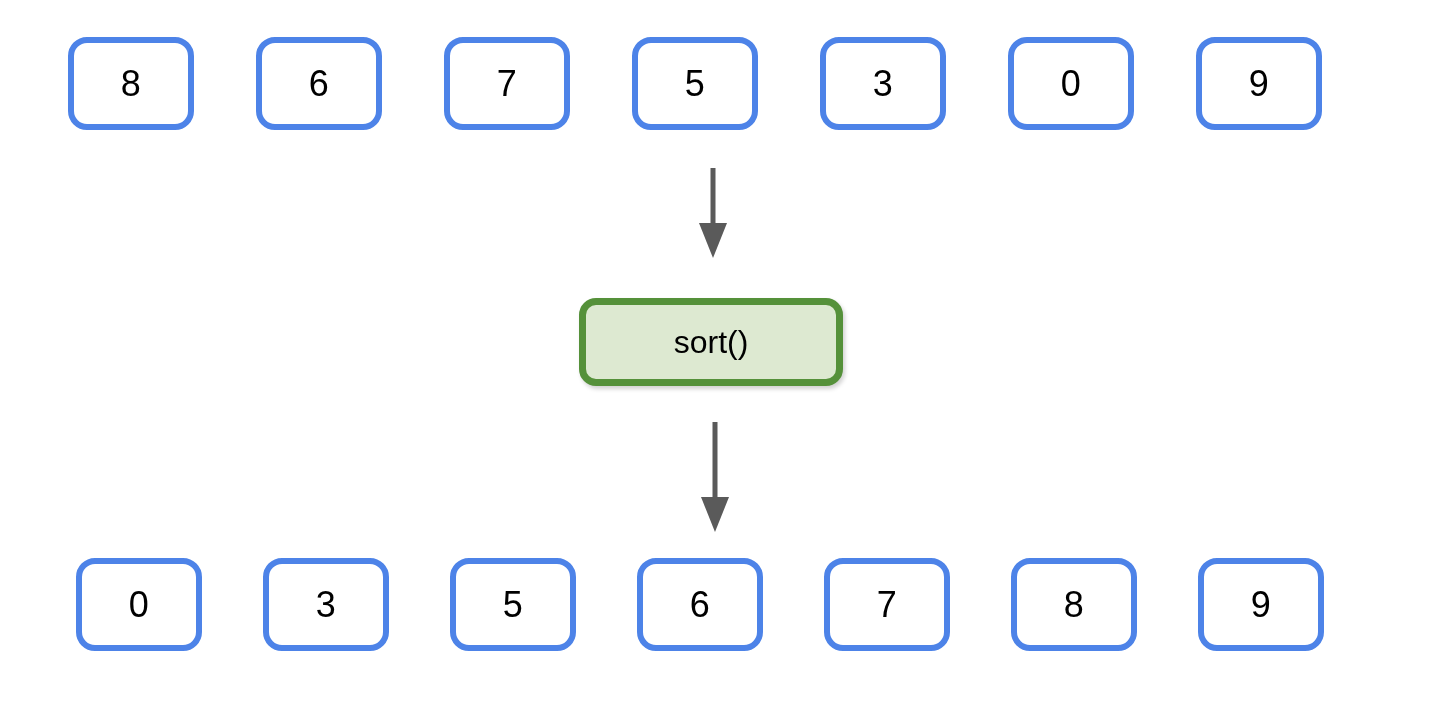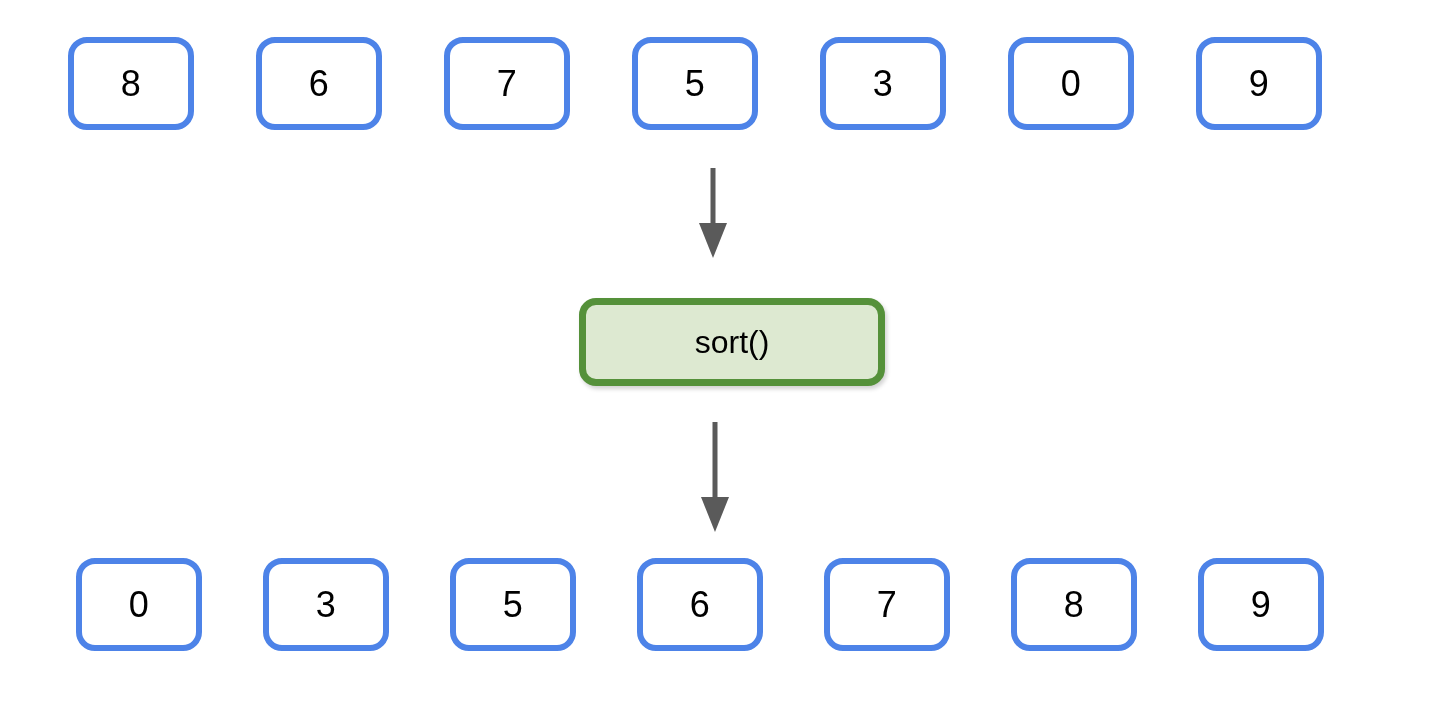--- a/index.html
+++ b/index.html
@@ -61,21 +61,21 @@
     color: #000000;
     letter-spacing: 0.5px;
     user-select: none;
   }
 
   
   #sort-box {
     position: absolute;
     left: 579px;
     top: 298px;
-    width: 306px;
+    width: 264px;
     height: 88px;
     box-sizing: border-box;
     border: 7px solid #55913a;
     border-radius: 17px;
     background: #dde9d1;
     display: flex;
     align-items: center;
     justify-content: center;
     box-shadow: 2px 3px 4px rgba(0, 0, 0, 0.18);
   }

